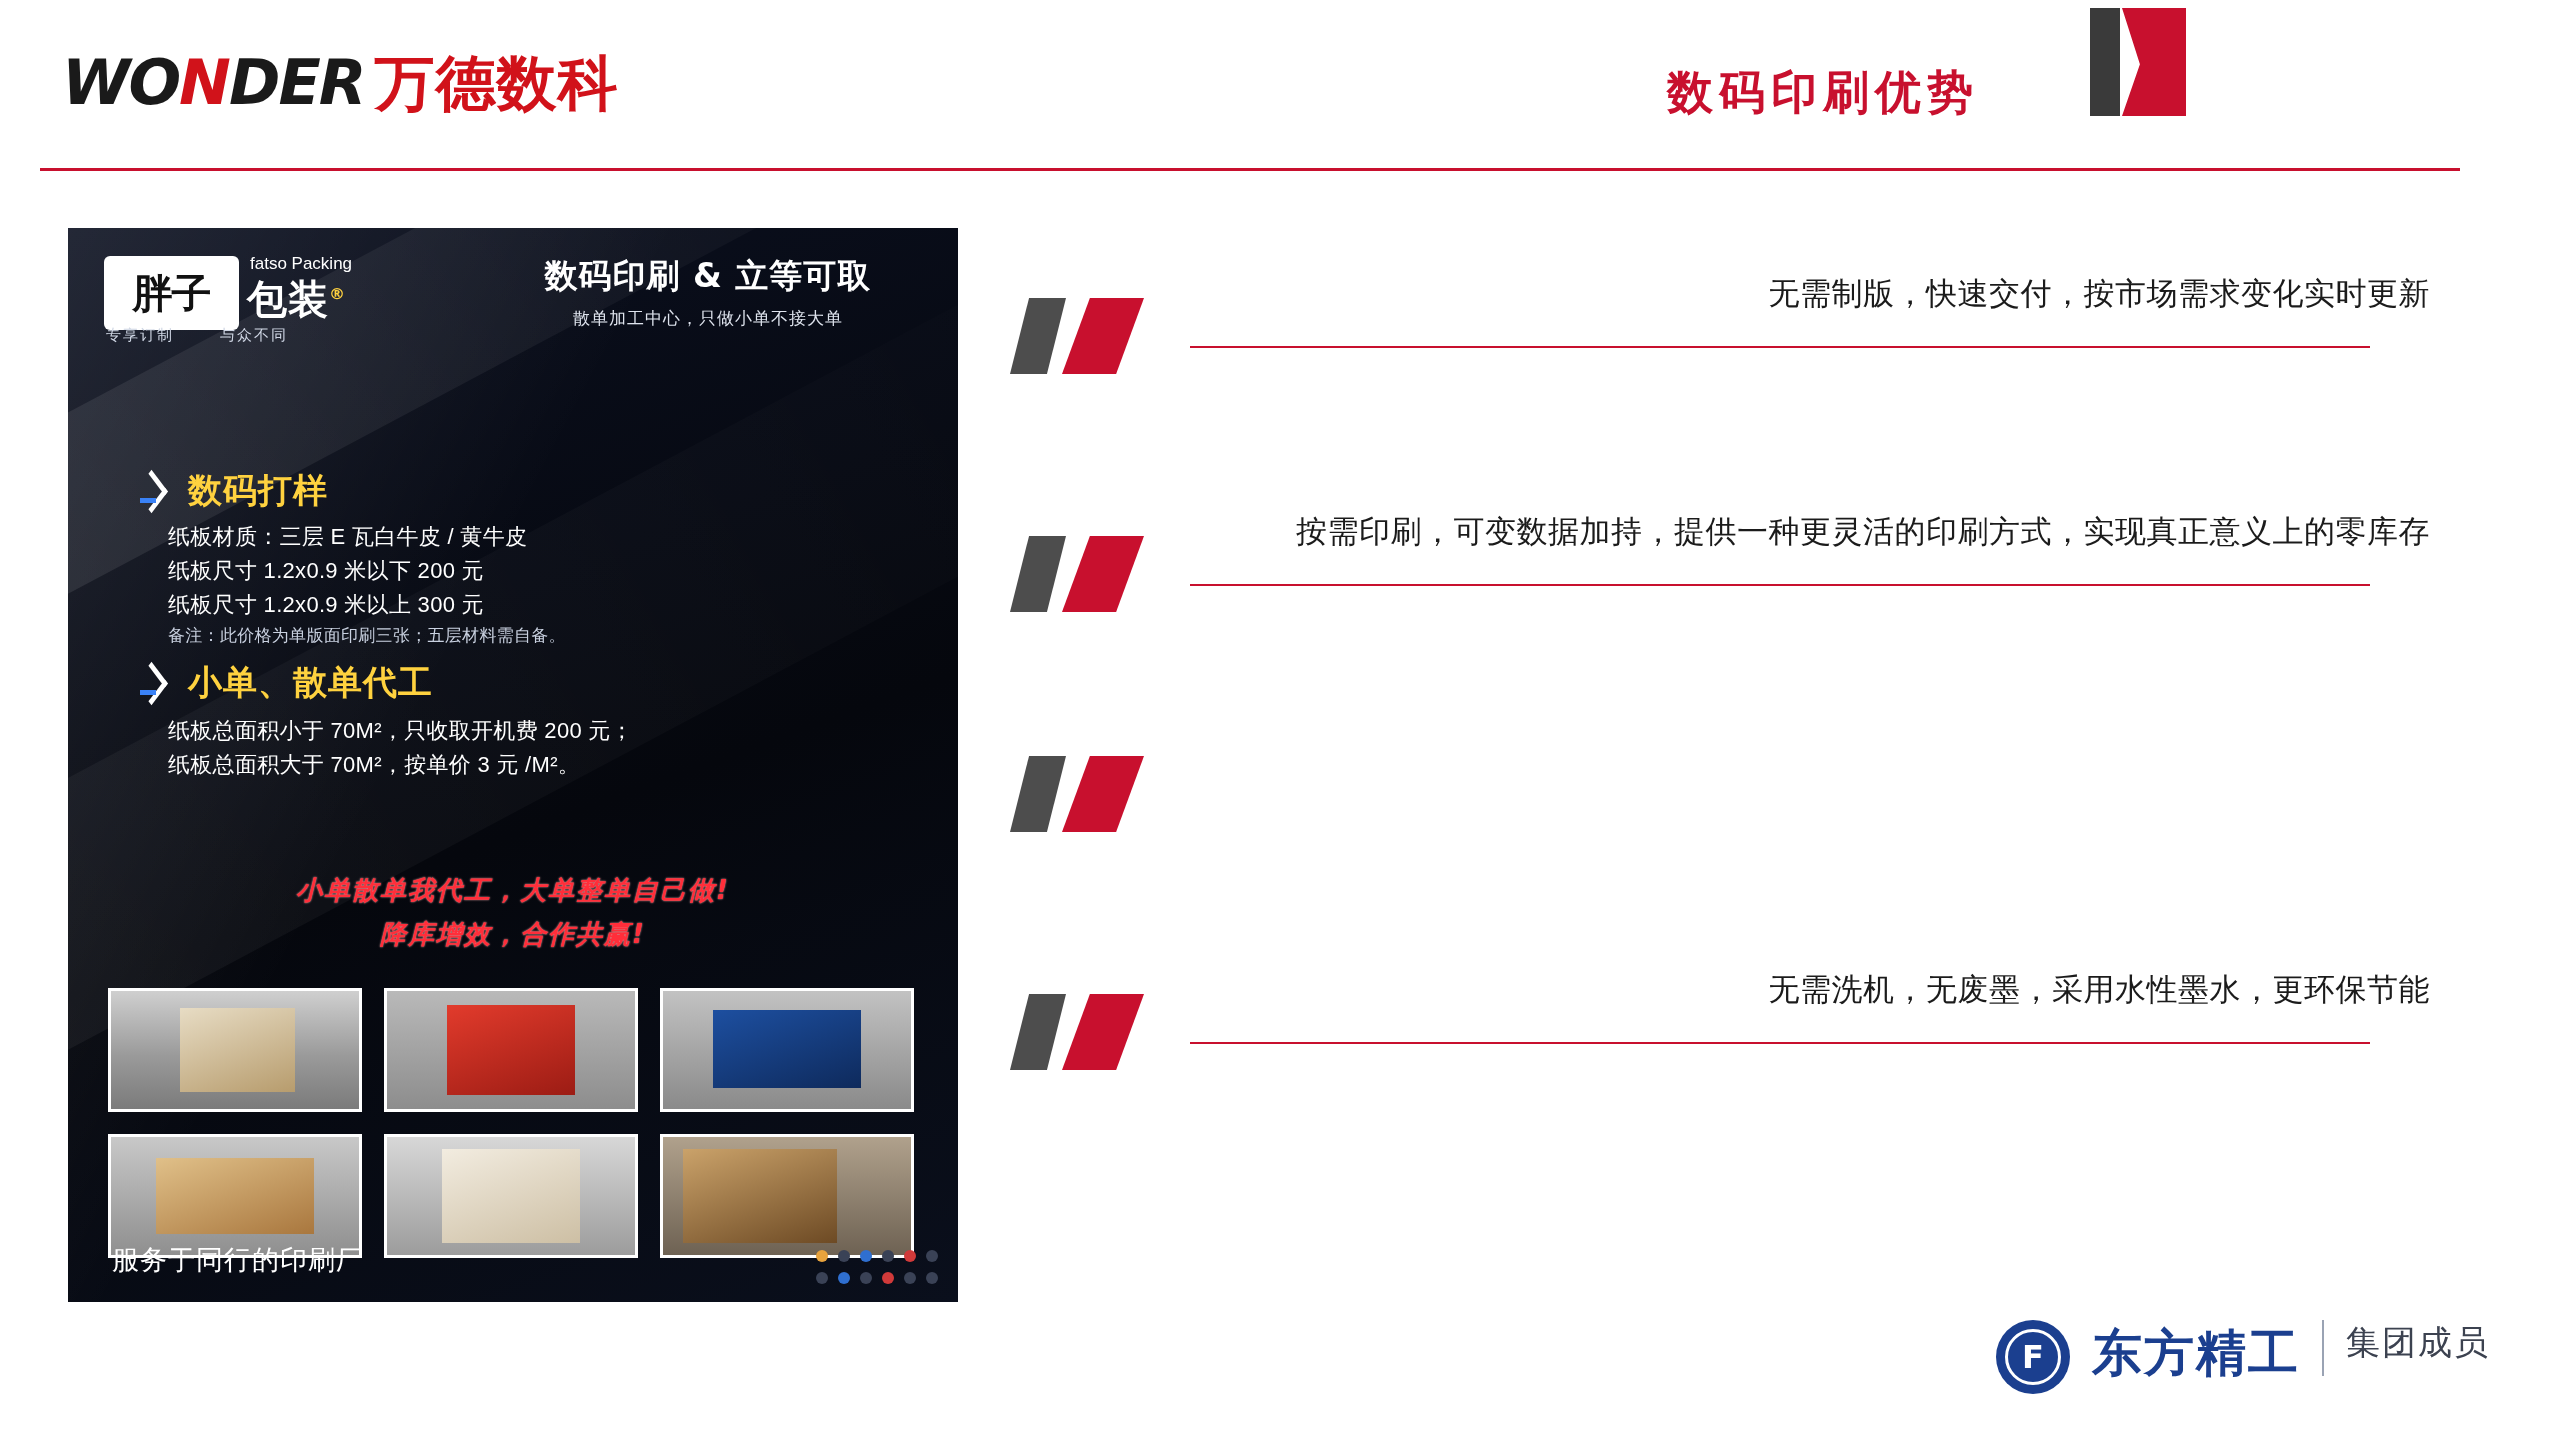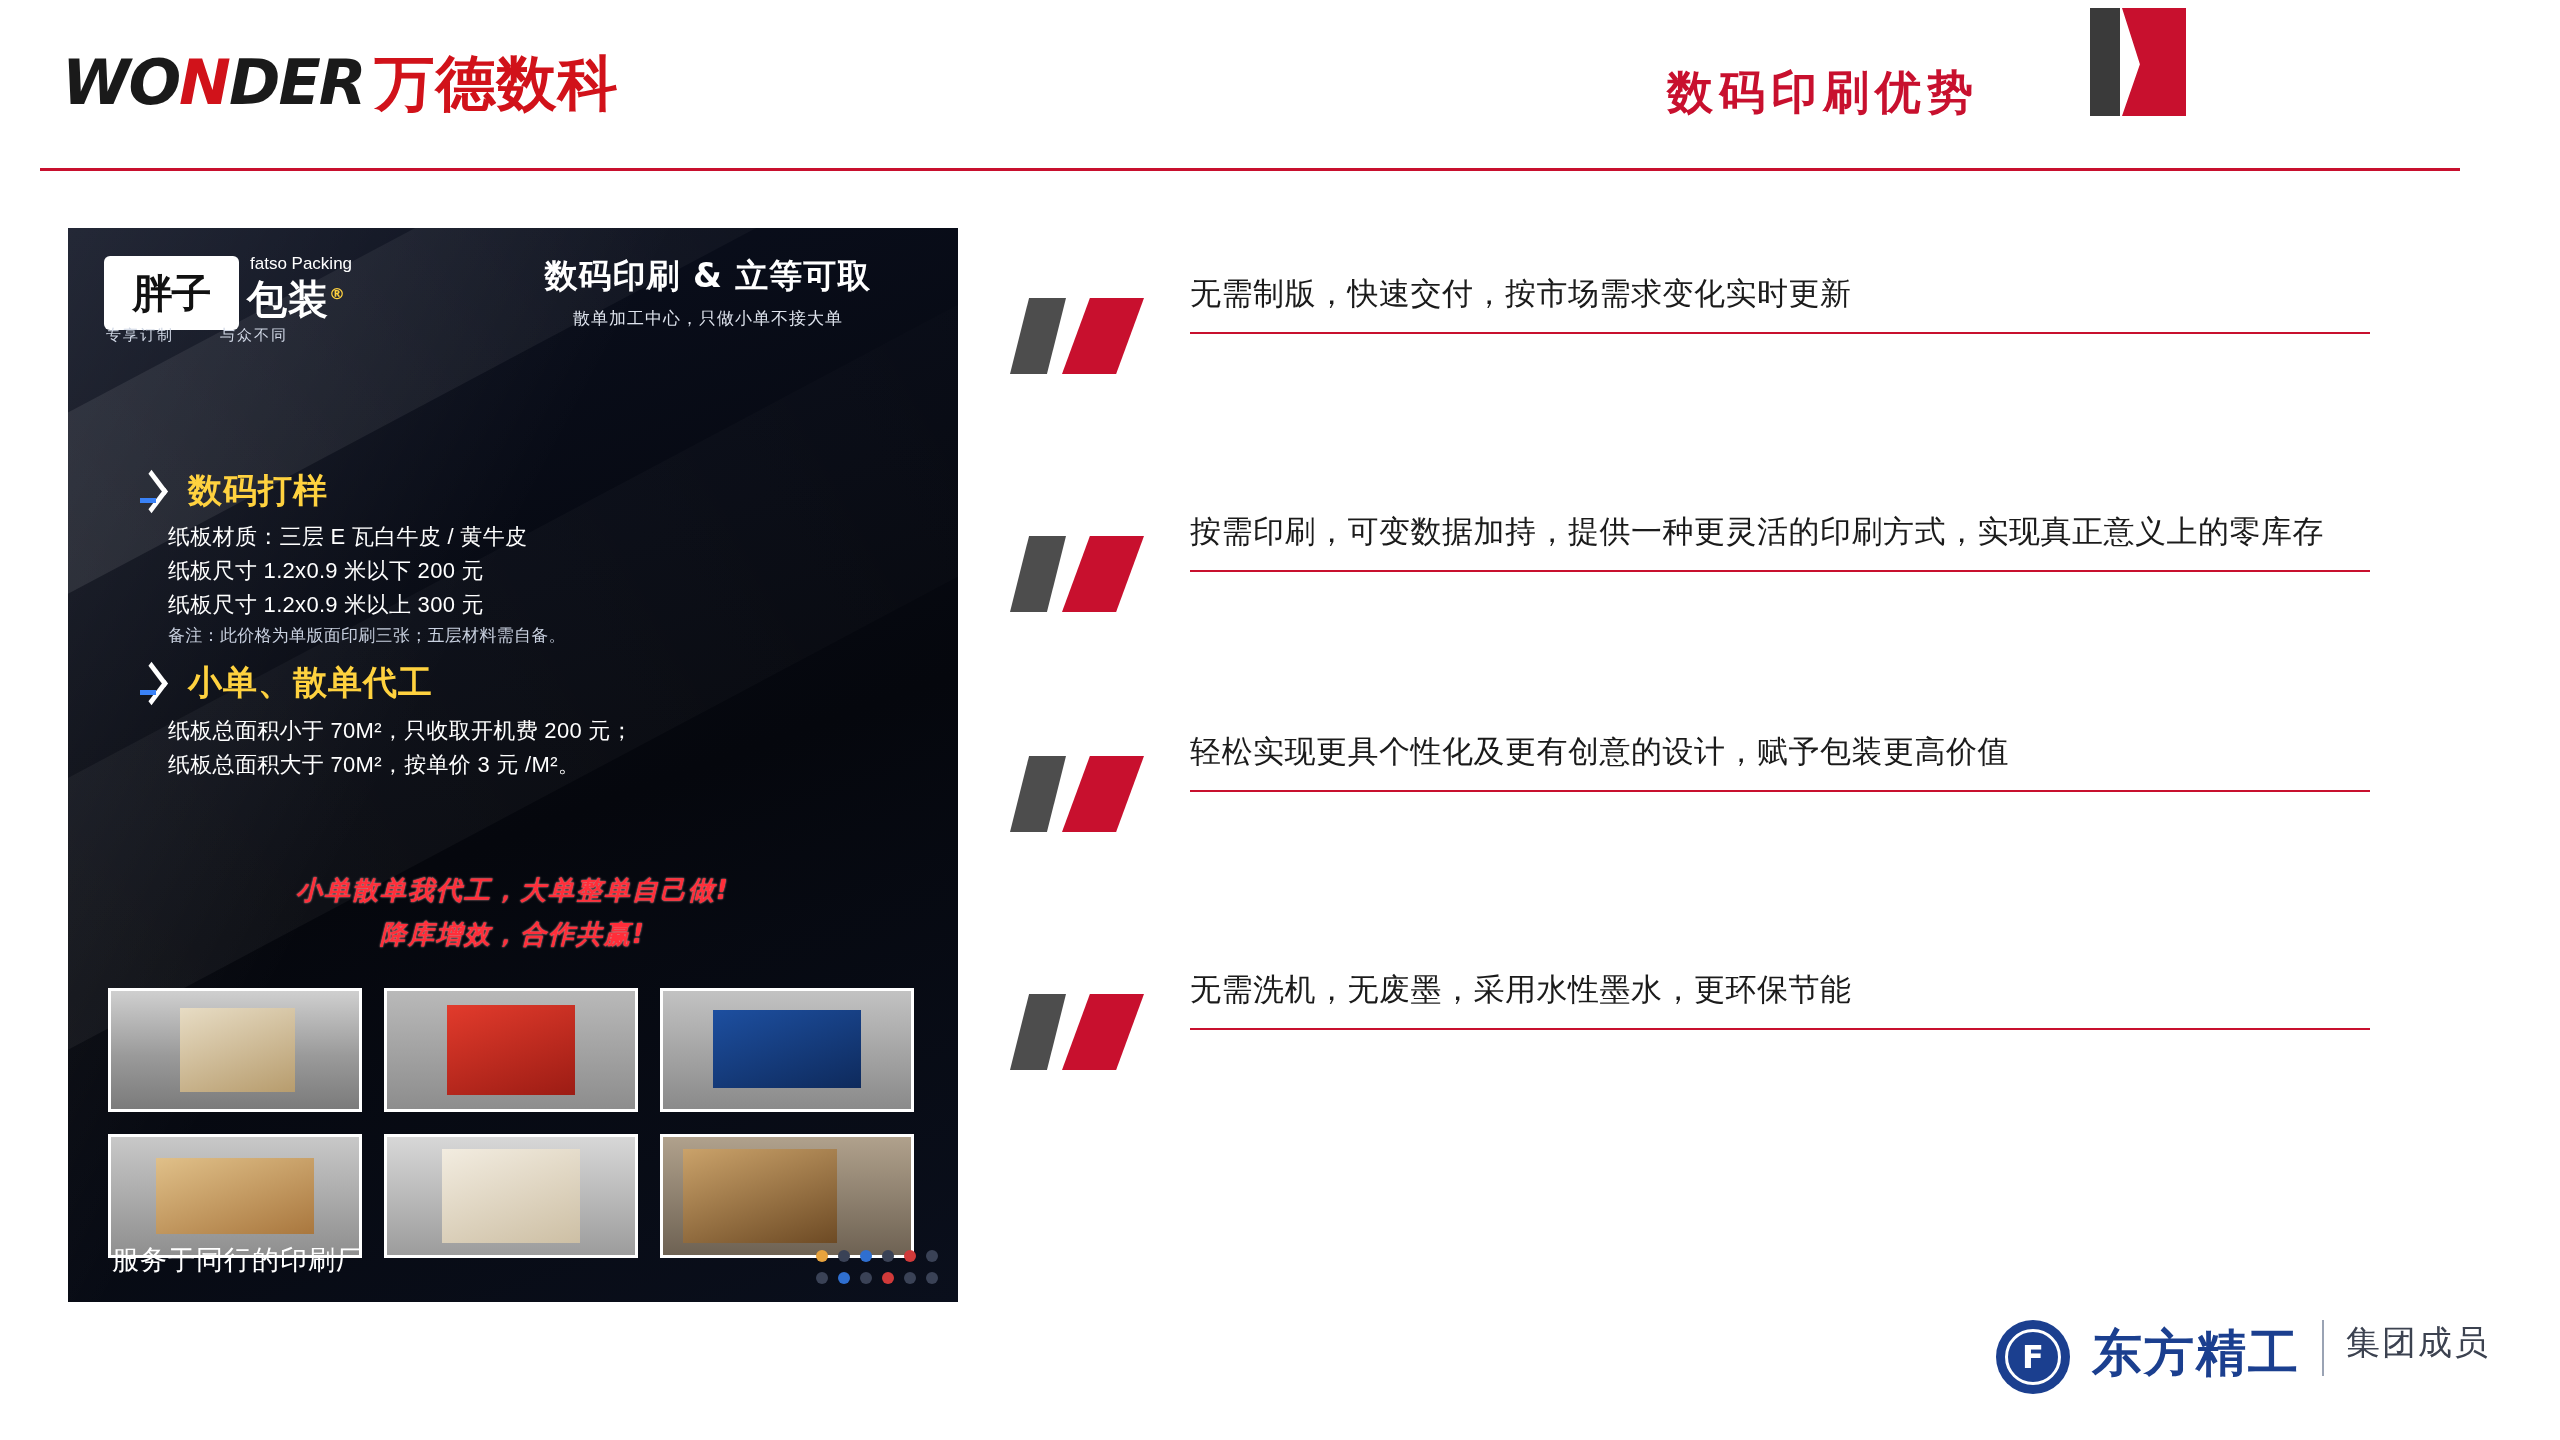--- a/index.html
+++ b/index.html
@@ -334,22 +334,23 @@
   }
   .bullet-body {
     margin-left: 180px;
     padding-right: 60px;
   }
   .bullet-text {
     font-family: "DejaVu Sans", "Liberation Sans", sans-serif;
     font-size: 31px;
     line-height: 50px;
     color: #1b1b1b;
-    padding-bottom: 14px;
+    padding-bottom: 28px;
     letter-spacing: 0.5px;
+    text-align: right;
   }
   .bullet-rule {
     height: 2px;
     background: #c8102e;
     width: 1180px;
   }
   .b1 { margin-bottom: 88px; }
   .b2 { margin-bottom: 70px; }
   .b3 { margin-bottom: 88px; }
 
@@ -524,24 +525,20 @@
       <div class="bullet-text">按需印刷，可变数据加持，提供一种更灵活的印刷方式，实现真正意义上的零库存</div>
       <div class="bullet-rule"></div>
     </div>
   </div>
 
   <div class="bullet b3">
     <div class="arrow-mark">
       <div class="a-gray"></div>
       <div class="a-red"></div>
     </div>
-    <div class="bullet-body">
-      <div class="bullet-text">轻松实现更具个性化及更有创意的设计，赋予包装更高价值</div>
-      <div class="bullet-rule"></div>
-    </div>
   </div>
 
   <div class="bullet">
     <div class="arrow-mark">
       <div class="a-gray"></div>
       <div class="a-red"></div>
     </div>
     <div class="bullet-body">
       <div class="bullet-text">无需洗机，无废墨，采用水性墨水，更环保节能</div>
       <div class="bullet-rule"></div>

